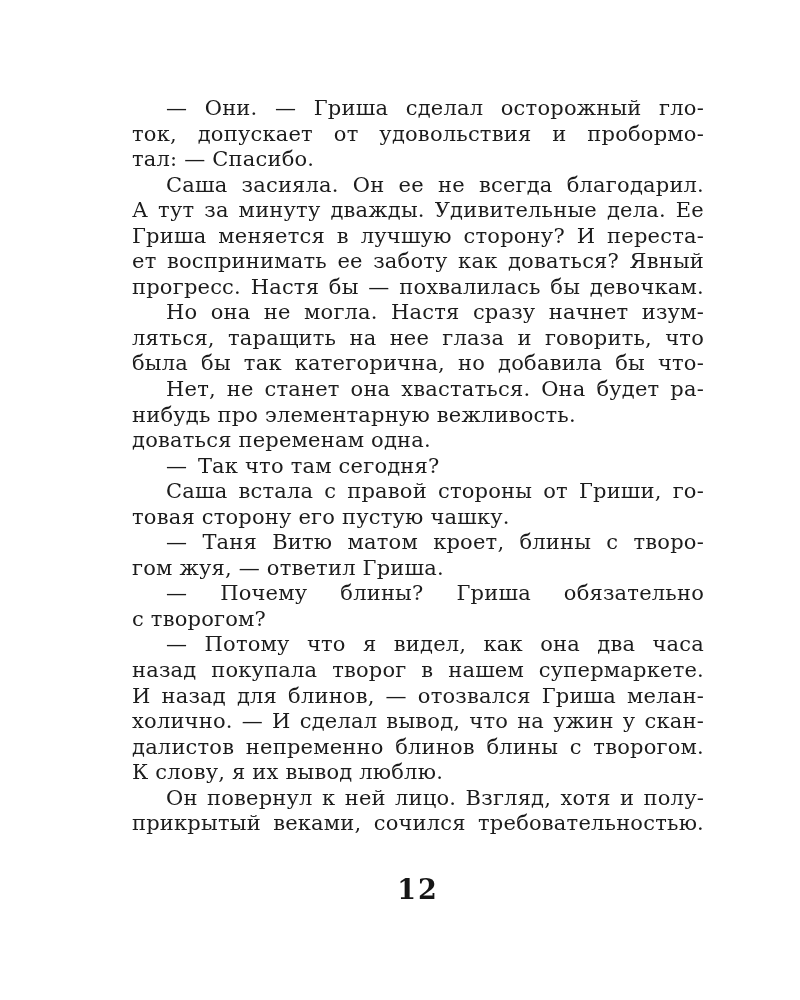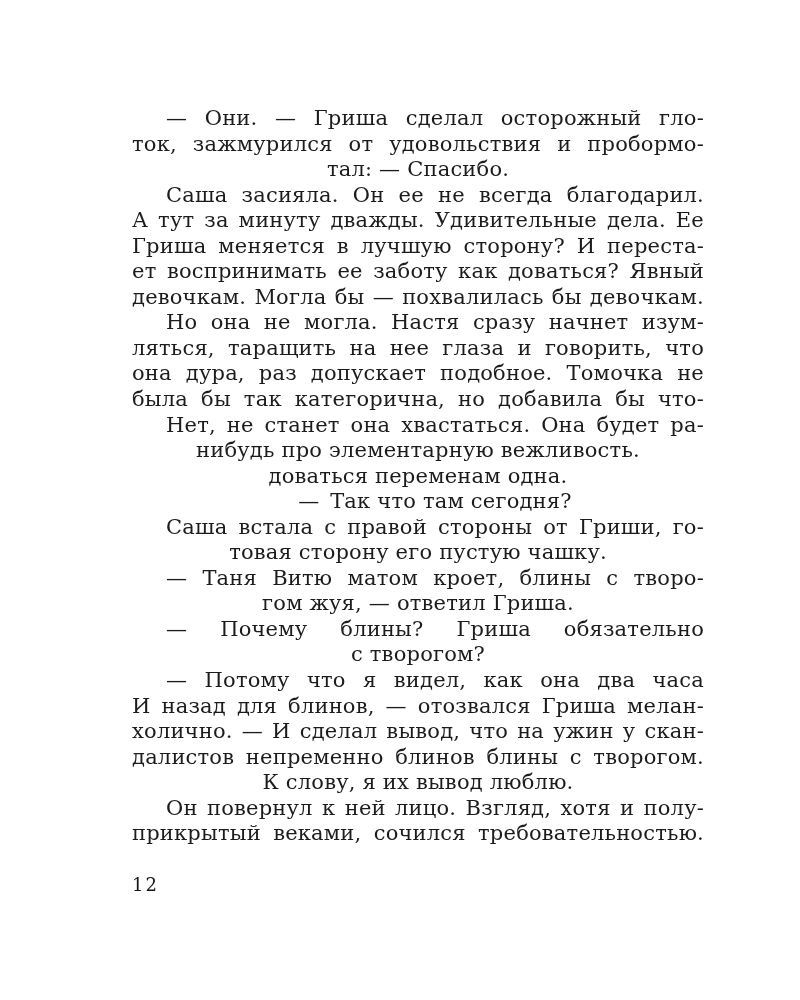--- a/index.html
+++ b/index.html
@@ -12,77 +12,77 @@
     width: 800px;
     height: 1000px;
     background: #ffffff;
     overflow: hidden;
     font-family: "DejaVu Serif", "Liberation Serif", serif;
     color: #1c1c1c;
   }
   .text-block {
     position: absolute;
     left: 132px;
-    top: 106px;
+    top: 96px;
     width: 572px;
     font-size: 21px;
     line-height: 25.55px;
     letter-spacing: 0.2px;
   }
   .line {
     white-space: pre-wrap;
-    text-align: center;
+    text-align: left;
   }
   .line.j {
     text-align: justify;
     text-align-last: justify;
   }
   .line.first {
     text-indent: 34px;
   }
   .folio {
     position: absolute;
     left: 132px;
     top: 874px;
     width: 572px;
-    text-align: left;
-    font-size: 18px;
-    font-weight: normal;
+    text-align: center;
+    font-size: 27px;
+    font-weight: bold;
     letter-spacing: 2px;
     color: #161616;
   }
 </style>
 </head>
 <body>
 
 <div class="book-page">
   <div class="text-block">
       <div class="line first j">— Они. — Гриша сделал осторожный гло-</div>
-      <div class="line j">ток, зажмурился от удовольствия и пробормо-</div>
+      <div class="line j">ток, допускает от удовольствия и пробормо-</div>
       <div class="line">тал: — Спасибо.</div>
       <div class="line first j">Саша засияла. Он ее не всегда благодарил.</div>
       <div class="line j">А тут за минуту дважды. Удивительные дела. Ее</div>
       <div class="line j">Гриша меняется в лучшую сторону? И переста-</div>
       <div class="line j">ет воспринимать ее заботу как доваться? Явный</div>
-      <div class="line j">девочкам. Могла бы — похвалилась бы девочкам.</div>
+      <div class="line j">прогресс. Настя бы — похвалилась бы девочкам.</div>
       <div class="line first j">Но она не могла. Настя сразу начнет изум-</div>
       <div class="line j">ляться, таращить на нее глаза и говорить, что</div>
-      <div class="line j">она дура, раз допускает подобное. Томочка не</div>
       <div class="line j">была бы так категорична, но добавила бы что-</div>
       <div class="line first j">Нет, не станет она хвастаться. Она будет ра-</div>
       <div class="line">нибудь про элементарную вежливость.</div>
       <div class="line">доваться переменам одна.</div>
       <div class="line first">— Так что там сегодня?</div>
       <div class="line first j">Саша встала с правой стороны от Гриши, го-</div>
       <div class="line">товая сторону его пустую чашку.</div>
       <div class="line first j">— Таня Витю матом кроет, блины с творо-</div>
       <div class="line">гом жуя, — ответил Гриша.</div>
       <div class="line first j">— Почему блины? Гриша обязательно</div>
       <div class="line">с творогом?</div>
       <div class="line first j">— Потому что я видел, как она два часа</div>
+      <div class="line j">назад покупала творог в нашем супермаркете.</div>
       <div class="line j">И назад для блинов, — отозвался Гриша мелан-</div>
       <div class="line j">холично. — И сделал вывод, что на ужин у скан-</div>
       <div class="line j">далистов непременно блинов блины с творогом.</div>
       <div class="line">К слову, я их вывод люблю.</div>
       <div class="line first j">Он повернул к ней лицо. Взгляд, хотя и полу-</div>
       <div class="line j">прикрытый веками, сочился требовательностью.</div>
     </div>
   <div class="folio">12</div>
 </div>
 

